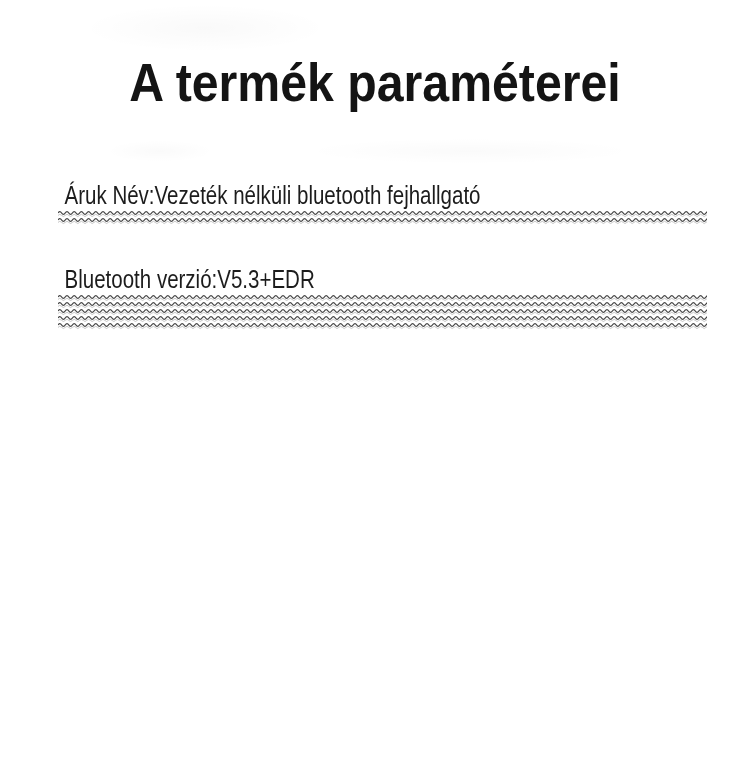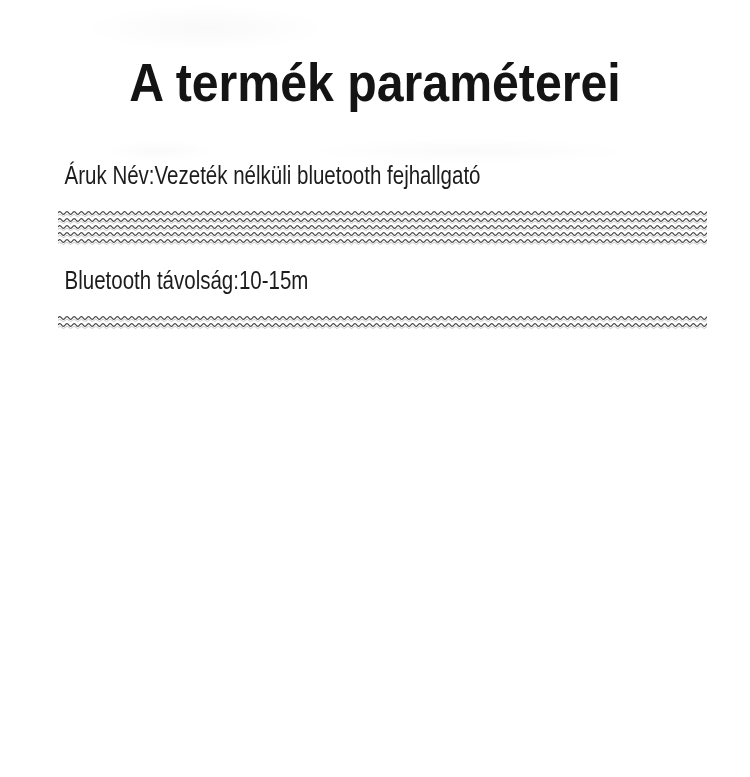--- a/index.html
+++ b/index.html
@@ -40,21 +40,21 @@
     transform-origin:50% 50%;
     white-space:pre;
   }
   .specs{
     position:absolute;
     top:140px;left:58px;width:649px;
   }
   .row{
     height:70px;
     display:flex;
-    align-items:center;
+    align-items:flex-end;
   }
   .row-text{
     display:inline-block;
     padding-left:8px;
     font-size:25px;
     color:var(--row-color);
     white-space:pre;           
     transform:scaleX(0.82);    
     transform-origin:0 50%;
   }
@@ -86,20 +86,23 @@
         </svg>
     </div>
 
     <div class="sep">
       <svg width="649" height="8" viewBox="0 0 649 8">
           <path class="wave-main" d="M0 3 q1.8 -2.8 3.6 0 q1.8 2.8 3.6 0 q1.8 -2.8 3.6 0 q1.8 2.8 3.6 0 q1.8 -2.8 3.6 0 q1.8 2.8 3.6 0 q1.8 -2.8 3.6 0 q1.8 2.8 3.6 0 q1.8 -2.8 3.6 0 q1.8 2.8 3.6 0 q1.8 -2.8 3.6 0 q1.8 2.8 3.6 0 q1.8 -2.8 3.6 0 q1.8 2.8 3.6 0 q1.8 -2.8 3.6 0 q1.8 2.8 3.6 0 q1.8 -2.8 3.6 0 q1.8 2.8 3.6 0 q1.8 -2.8 3.6 0 q1.8 2.8 3.6 0 q1.8 -2.8 3.6 0 q1.8 2.8 3.6 0 q1.8 -2.8 3.6 0 q1.8 2.8 3.6 0 q1.8 -2.8 3.6 0 q1.8 2.8 3.6 0 q1.8 -2.8 3.6 0 q1.8 2.8 3.6 0 q1.8 -2.8 3.6 0 q1.8 2.8 3.6 0 q1.8 -2.8 3.6 0 q1.8 2.8 3.6 0 q1.8 -2.8 3.6 0 q1.8 2.8 3.6 0 q1.8 -2.8 3.6 0 q1.8 2.8 3.6 0 q1.8 -2.8 3.6 0 q1.8 2.8 3.6 0 q1.8 -2.8 3.6 0 q1.8 2.8 3.6 0 q1.8 -2.8 3.6 0 q1.8 2.8 3.6 0 q1.8 -2.8 3.6 0 q1.8 2.8 3.6 0 q1.8 -2.8 3.6 0 q1.8 2.8 3.6 0 q1.8 -2.8 3.6 0 q1.8 2.8 3.6 0 q1.8 -2.8 3.6 0 q1.8 2.8 3.6 0 q1.8 -2.8 3.6 0 q1.8 2.8 3.6 0 q1.8 -2.8 3.6 0 q1.8 2.8 3.6 0 q1.8 -2.8 3.6 0 q1.8 2.8 3.6 0 q1.8 -2.8 3.6 0 q1.8 2.8 3.6 0 q1.8 -2.8 3.6 0 q1.8 2.8 3.6 0 q1.8 -2.8 3.6 0 q1.8 2.8 3.6 0 q1.8 -2.8 3.6 0 q1.8 2.8 3.6 0 q1.8 -2.8 3.6 0 q1.8 2.8 3.6 0 q1.8 -2.8 3.6 0 q1.8 2.8 3.6 0 q1.8 -2.8 3.6 0 q1.8 2.8 3.6 0 q1.8 -2.8 3.6 0 q1.8 2.8 3.6 0 q1.8 -2.8 3.6 0 q1.8 2.8 3.6 0 q1.8 -2.8 3.6 0 q1.8 2.8 3.6 0 q1.8 -2.8 3.6 0 q1.8 2.8 3.6 0 q1.8 -2.8 3.6 0 q1.8 2.8 3.6 0 q1.8 -2.8 3.6 0 q1.8 2.8 3.6 0 q1.8 -2.8 3.6 0 q1.8 2.8 3.6 0 q1.8 -2.8 3.6 0 q1.8 2.8 3.6 0 q1.8 -2.8 3.6 0 q1.8 2.8 3.6 0 q1.8 -2.8 3.6 0 q1.8 2.8 3.6 0 q1.8 -2.8 3.6 0 q1.8 2.8 3.6 0 q1.8 -2.8 3.6 0 q1.8 2.8 3.6 0 q1.8 -2.8 3.6 0 q1.8 2.8 3.6 0 q1.8 -2.8 3.6 0 q1.8 2.8 3.6 0 q1.8 -2.8 3.6 0 q1.8 2.8 3.6 0 q1.8 -2.8 3.6 0 q1.8 2.8 3.6 0 q1.8 -2.8 3.6 0 q1.8 2.8 3.6 0 q1.8 -2.8 3.6 0 q1.8 2.8 3.6 0 q1.8 -2.8 3.6 0 q1.8 2.8 3.6 0 q1.8 -2.8 3.6 0 q1.8 2.8 3.6 0 q1.8 -2.8 3.6 0 q1.8 2.8 3.6 0 q1.8 -2.8 3.6 0 q1.8 2.8 3.6 0 q1.8 -2.8 3.6 0 q1.8 2.8 3.6 0 q1.8 -2.8 3.6 0 q1.8 2.8 3.6 0 q1.8 -2.8 3.6 0 q1.8 2.8 3.6 0 q1.8 -2.8 3.6 0 q1.8 2.8 3.6 0 q1.8 -2.8 3.6 0 q1.8 2.8 3.6 0 q1.8 -2.8 3.6 0 q1.8 2.8 3.6 0 q1.8 -2.8 3.6 0 q1.8 2.8 3.6 0 q1.8 -2.8 3.6 0 q1.8 2.8 3.6 0 q1.8 -2.8 3.6 0 q1.8 2.8 3.6 0 q1.8 -2.8 3.6 0 q1.8 2.8 3.6 0 q1.8 -2.8 3.6 0 q1.8 2.8 3.6 0 q1.8 -2.8 3.6 0 q1.8 2.8 3.6 0 q1.8 -2.8 3.6 0 q1.8 2.8 3.6 0 q1.8 -2.8 3.6 0 q1.8 2.8 3.6 0 q1.8 -2.8 3.6 0 q1.8 2.8 3.6 0 q1.8 -2.8 3.6 0 q1.8 2.8 3.6 0 q1.8 -2.8 3.6 0 q1.8 2.8 3.6 0 q1.8 -2.8 3.6 0 q1.8 2.8 3.6 0 q1.8 -2.8 3.6 0 q1.8 2.8 3.6 0 q1.8 -2.8 3.6 0 q1.8 2.8 3.6 0 q1.8 -2.8 3.6 0 q1.8 2.8 3.6 0 q1.8 -2.8 3.6 0 q1.8 2.8 3.6 0 q1.8 -2.8 3.6 0 q1.8 2.8 3.6 0 q1.8 -2.8 3.6 0 q1.8 2.8 3.6 0 q1.8 -2.8 3.6 0 q1.8 2.8 3.6 0 q1.8 -2.8 3.6 0 q1.8 2.8 3.6 0 q1.8 -2.8 3.6 0 q1.8 2.8 3.6 0 q1.8 -2.8 3.6 0 q1.8 2.8 3.6 0 q1.8 -2.8 3.6 0 q1.8 2.8 3.6 0 q1.8 -2.8 3.6 0 q1.8 2.8 3.6 0 q1.8 -2.8 3.6 0 q1.8 2.8 3.6 0 q1.8 -2.8 3.6 0 q1.8 2.8 3.6 0 q1.8 -2.8 3.6 0 q1.8 2.8 3.6 0 q1.8 -2.8 3.6 0 q1.8 2.8 3.6 0"></path>
           <path class="wave-shadow" d="M0 5.4 q1.8 -2.2 3.6 0 q1.8 2.2 3.6 0 q1.8 -2.2 3.6 0 q1.8 2.2 3.6 0 q1.8 -2.2 3.6 0 q1.8 2.2 3.6 0 q1.8 -2.2 3.6 0 q1.8 2.2 3.6 0 q1.8 -2.2 3.6 0 q1.8 2.2 3.6 0 q1.8 -2.2 3.6 0 q1.8 2.2 3.6 0 q1.8 -2.2 3.6 0 q1.8 2.2 3.6 0 q1.8 -2.2 3.6 0 q1.8 2.2 3.6 0 q1.8 -2.2 3.6 0 q1.8 2.2 3.6 0 q1.8 -2.2 3.6 0 q1.8 2.2 3.6 0 q1.8 -2.2 3.6 0 q1.8 2.2 3.6 0 q1.8 -2.2 3.6 0 q1.8 2.2 3.6 0 q1.8 -2.2 3.6 0 q1.8 2.2 3.6 0 q1.8 -2.2 3.6 0 q1.8 2.2 3.6 0 q1.8 -2.2 3.6 0 q1.8 2.2 3.6 0 q1.8 -2.2 3.6 0 q1.8 2.2 3.6 0 q1.8 -2.2 3.6 0 q1.8 2.2 3.6 0 q1.8 -2.2 3.6 0 q1.8 2.2 3.6 0 q1.8 -2.2 3.6 0 q1.8 2.2 3.6 0 q1.8 -2.2 3.6 0 q1.8 2.2 3.6 0 q1.8 -2.2 3.6 0 q1.8 2.2 3.6 0 q1.8 -2.2 3.6 0 q1.8 2.2 3.6 0 q1.8 -2.2 3.6 0 q1.8 2.2 3.6 0 q1.8 -2.2 3.6 0 q1.8 2.2 3.6 0 q1.8 -2.2 3.6 0 q1.8 2.2 3.6 0 q1.8 -2.2 3.6 0 q1.8 2.2 3.6 0 q1.8 -2.2 3.6 0 q1.8 2.2 3.6 0 q1.8 -2.2 3.6 0 q1.8 2.2 3.6 0 q1.8 -2.2 3.6 0 q1.8 2.2 3.6 0 q1.8 -2.2 3.6 0 q1.8 2.2 3.6 0 q1.8 -2.2 3.6 0 q1.8 2.2 3.6 0 q1.8 -2.2 3.6 0 q1.8 2.2 3.6 0 q1.8 -2.2 3.6 0 q1.8 2.2 3.6 0 q1.8 -2.2 3.6 0 q1.8 2.2 3.6 0 q1.8 -2.2 3.6 0 q1.8 2.2 3.6 0 q1.8 -2.2 3.6 0 q1.8 2.2 3.6 0 q1.8 -2.2 3.6 0 q1.8 2.2 3.6 0 q1.8 -2.2 3.6 0 q1.8 2.2 3.6 0 q1.8 -2.2 3.6 0 q1.8 2.2 3.6 0 q1.8 -2.2 3.6 0 q1.8 2.2 3.6 0 q1.8 -2.2 3.6 0 q1.8 2.2 3.6 0 q1.8 -2.2 3.6 0 q1.8 2.2 3.6 0 q1.8 -2.2 3.6 0 q1.8 2.2 3.6 0 q1.8 -2.2 3.6 0 q1.8 2.2 3.6 0 q1.8 -2.2 3.6 0 q1.8 2.2 3.6 0 q1.8 -2.2 3.6 0 q1.8 2.2 3.6 0 q1.8 -2.2 3.6 0 q1.8 2.2 3.6 0 q1.8 -2.2 3.6 0 q1.8 2.2 3.6 0 q1.8 -2.2 3.6 0 q1.8 2.2 3.6 0 q1.8 -2.2 3.6 0 q1.8 2.2 3.6 0 q1.8 -2.2 3.6 0 q1.8 2.2 3.6 0 q1.8 -2.2 3.6 0 q1.8 2.2 3.6 0 q1.8 -2.2 3.6 0 q1.8 2.2 3.6 0 q1.8 -2.2 3.6 0 q1.8 2.2 3.6 0 q1.8 -2.2 3.6 0 q1.8 2.2 3.6 0 q1.8 -2.2 3.6 0 q1.8 2.2 3.6 0 q1.8 -2.2 3.6 0 q1.8 2.2 3.6 0 q1.8 -2.2 3.6 0 q1.8 2.2 3.6 0 q1.8 -2.2 3.6 0 q1.8 2.2 3.6 0 q1.8 -2.2 3.6 0 q1.8 2.2 3.6 0 q1.8 -2.2 3.6 0 q1.8 2.2 3.6 0 q1.8 -2.2 3.6 0 q1.8 2.2 3.6 0 q1.8 -2.2 3.6 0 q1.8 2.2 3.6 0 q1.8 -2.2 3.6 0 q1.8 2.2 3.6 0 q1.8 -2.2 3.6 0 q1.8 2.2 3.6 0 q1.8 -2.2 3.6 0 q1.8 2.2 3.6 0 q1.8 -2.2 3.6 0 q1.8 2.2 3.6 0 q1.8 -2.2 3.6 0 q1.8 2.2 3.6 0 q1.8 -2.2 3.6 0 q1.8 2.2 3.6 0 q1.8 -2.2 3.6 0 q1.8 2.2 3.6 0 q1.8 -2.2 3.6 0 q1.8 2.2 3.6 0 q1.8 -2.2 3.6 0 q1.8 2.2 3.6 0 q1.8 -2.2 3.6 0 q1.8 2.2 3.6 0 q1.8 -2.2 3.6 0 q1.8 2.2 3.6 0 q1.8 -2.2 3.6 0 q1.8 2.2 3.6 0 q1.8 -2.2 3.6 0 q1.8 2.2 3.6 0 q1.8 -2.2 3.6 0 q1.8 2.2 3.6 0 q1.8 -2.2 3.6 0 q1.8 2.2 3.6 0 q1.8 -2.2 3.6 0 q1.8 2.2 3.6 0 q1.8 -2.2 3.6 0 q1.8 2.2 3.6 0 q1.8 -2.2 3.6 0 q1.8 2.2 3.6 0 q1.8 -2.2 3.6 0 q1.8 2.2 3.6 0 q1.8 -2.2 3.6 0 q1.8 2.2 3.6 0 q1.8 -2.2 3.6 0 q1.8 2.2 3.6 0 q1.8 -2.2 3.6 0 q1.8 2.2 3.6 0 q1.8 -2.2 3.6 0 q1.8 2.2 3.6 0 q1.8 -2.2 3.6 0 q1.8 2.2 3.6 0 q1.8 -2.2 3.6 0 q1.8 2.2 3.6 0 q1.8 -2.2 3.6 0 q1.8 2.2 3.6 0 q1.8 -2.2 3.6 0 q1.8 2.2 3.6 0 q1.8 -2.2 3.6 0 q1.8 2.2 3.6 0"></path>
         </svg>
     </div>
 
+    <div class="row">
+      <span class="row-text">Bluetooth verzió:V5.3+EDR</span>
+    </div>
     <div class="sep">
       <svg width="649" height="8" viewBox="0 0 649 8">
           <path class="wave-main" d="M0 3 q1.8 -2.8 3.6 0 q1.8 2.8 3.6 0 q1.8 -2.8 3.6 0 q1.8 2.8 3.6 0 q1.8 -2.8 3.6 0 q1.8 2.8 3.6 0 q1.8 -2.8 3.6 0 q1.8 2.8 3.6 0 q1.8 -2.8 3.6 0 q1.8 2.8 3.6 0 q1.8 -2.8 3.6 0 q1.8 2.8 3.6 0 q1.8 -2.8 3.6 0 q1.8 2.8 3.6 0 q1.8 -2.8 3.6 0 q1.8 2.8 3.6 0 q1.8 -2.8 3.6 0 q1.8 2.8 3.6 0 q1.8 -2.8 3.6 0 q1.8 2.8 3.6 0 q1.8 -2.8 3.6 0 q1.8 2.8 3.6 0 q1.8 -2.8 3.6 0 q1.8 2.8 3.6 0 q1.8 -2.8 3.6 0 q1.8 2.8 3.6 0 q1.8 -2.8 3.6 0 q1.8 2.8 3.6 0 q1.8 -2.8 3.6 0 q1.8 2.8 3.6 0 q1.8 -2.8 3.6 0 q1.8 2.8 3.6 0 q1.8 -2.8 3.6 0 q1.8 2.8 3.6 0 q1.8 -2.8 3.6 0 q1.8 2.8 3.6 0 q1.8 -2.8 3.6 0 q1.8 2.8 3.6 0 q1.8 -2.8 3.6 0 q1.8 2.8 3.6 0 q1.8 -2.8 3.6 0 q1.8 2.8 3.6 0 q1.8 -2.8 3.6 0 q1.8 2.8 3.6 0 q1.8 -2.8 3.6 0 q1.8 2.8 3.6 0 q1.8 -2.8 3.6 0 q1.8 2.8 3.6 0 q1.8 -2.8 3.6 0 q1.8 2.8 3.6 0 q1.8 -2.8 3.6 0 q1.8 2.8 3.6 0 q1.8 -2.8 3.6 0 q1.8 2.8 3.6 0 q1.8 -2.8 3.6 0 q1.8 2.8 3.6 0 q1.8 -2.8 3.6 0 q1.8 2.8 3.6 0 q1.8 -2.8 3.6 0 q1.8 2.8 3.6 0 q1.8 -2.8 3.6 0 q1.8 2.8 3.6 0 q1.8 -2.8 3.6 0 q1.8 2.8 3.6 0 q1.8 -2.8 3.6 0 q1.8 2.8 3.6 0 q1.8 -2.8 3.6 0 q1.8 2.8 3.6 0 q1.8 -2.8 3.6 0 q1.8 2.8 3.6 0 q1.8 -2.8 3.6 0 q1.8 2.8 3.6 0 q1.8 -2.8 3.6 0 q1.8 2.8 3.6 0 q1.8 -2.8 3.6 0 q1.8 2.8 3.6 0 q1.8 -2.8 3.6 0 q1.8 2.8 3.6 0 q1.8 -2.8 3.6 0 q1.8 2.8 3.6 0 q1.8 -2.8 3.6 0 q1.8 2.8 3.6 0 q1.8 -2.8 3.6 0 q1.8 2.8 3.6 0 q1.8 -2.8 3.6 0 q1.8 2.8 3.6 0 q1.8 -2.8 3.6 0 q1.8 2.8 3.6 0 q1.8 -2.8 3.6 0 q1.8 2.8 3.6 0 q1.8 -2.8 3.6 0 q1.8 2.8 3.6 0 q1.8 -2.8 3.6 0 q1.8 2.8 3.6 0 q1.8 -2.8 3.6 0 q1.8 2.8 3.6 0 q1.8 -2.8 3.6 0 q1.8 2.8 3.6 0 q1.8 -2.8 3.6 0 q1.8 2.8 3.6 0 q1.8 -2.8 3.6 0 q1.8 2.8 3.6 0 q1.8 -2.8 3.6 0 q1.8 2.8 3.6 0 q1.8 -2.8 3.6 0 q1.8 2.8 3.6 0 q1.8 -2.8 3.6 0 q1.8 2.8 3.6 0 q1.8 -2.8 3.6 0 q1.8 2.8 3.6 0 q1.8 -2.8 3.6 0 q1.8 2.8 3.6 0 q1.8 -2.8 3.6 0 q1.8 2.8 3.6 0 q1.8 -2.8 3.6 0 q1.8 2.8 3.6 0 q1.8 -2.8 3.6 0 q1.8 2.8 3.6 0 q1.8 -2.8 3.6 0 q1.8 2.8 3.6 0 q1.8 -2.8 3.6 0 q1.8 2.8 3.6 0 q1.8 -2.8 3.6 0 q1.8 2.8 3.6 0 q1.8 -2.8 3.6 0 q1.8 2.8 3.6 0 q1.8 -2.8 3.6 0 q1.8 2.8 3.6 0 q1.8 -2.8 3.6 0 q1.8 2.8 3.6 0 q1.8 -2.8 3.6 0 q1.8 2.8 3.6 0 q1.8 -2.8 3.6 0 q1.8 2.8 3.6 0 q1.8 -2.8 3.6 0 q1.8 2.8 3.6 0 q1.8 -2.8 3.6 0 q1.8 2.8 3.6 0 q1.8 -2.8 3.6 0 q1.8 2.8 3.6 0 q1.8 -2.8 3.6 0 q1.8 2.8 3.6 0 q1.8 -2.8 3.6 0 q1.8 2.8 3.6 0 q1.8 -2.8 3.6 0 q1.8 2.8 3.6 0 q1.8 -2.8 3.6 0 q1.8 2.8 3.6 0 q1.8 -2.8 3.6 0 q1.8 2.8 3.6 0 q1.8 -2.8 3.6 0 q1.8 2.8 3.6 0 q1.8 -2.8 3.6 0 q1.8 2.8 3.6 0 q1.8 -2.8 3.6 0 q1.8 2.8 3.6 0 q1.8 -2.8 3.6 0 q1.8 2.8 3.6 0 q1.8 -2.8 3.6 0 q1.8 2.8 3.6 0 q1.8 -2.8 3.6 0 q1.8 2.8 3.6 0 q1.8 -2.8 3.6 0 q1.8 2.8 3.6 0 q1.8 -2.8 3.6 0 q1.8 2.8 3.6 0 q1.8 -2.8 3.6 0 q1.8 2.8 3.6 0 q1.8 -2.8 3.6 0 q1.8 2.8 3.6 0 q1.8 -2.8 3.6 0 q1.8 2.8 3.6 0 q1.8 -2.8 3.6 0 q1.8 2.8 3.6 0 q1.8 -2.8 3.6 0 q1.8 2.8 3.6 0 q1.8 -2.8 3.6 0 q1.8 2.8 3.6 0 q1.8 -2.8 3.6 0 q1.8 2.8 3.6 0 q1.8 -2.8 3.6 0 q1.8 2.8 3.6 0"></path>
           <path class="wave-shadow" d="M0 5.4 q1.8 -2.2 3.6 0 q1.8 2.2 3.6 0 q1.8 -2.2 3.6 0 q1.8 2.2 3.6 0 q1.8 -2.2 3.6 0 q1.8 2.2 3.6 0 q1.8 -2.2 3.6 0 q1.8 2.2 3.6 0 q1.8 -2.2 3.6 0 q1.8 2.2 3.6 0 q1.8 -2.2 3.6 0 q1.8 2.2 3.6 0 q1.8 -2.2 3.6 0 q1.8 2.2 3.6 0 q1.8 -2.2 3.6 0 q1.8 2.2 3.6 0 q1.8 -2.2 3.6 0 q1.8 2.2 3.6 0 q1.8 -2.2 3.6 0 q1.8 2.2 3.6 0 q1.8 -2.2 3.6 0 q1.8 2.2 3.6 0 q1.8 -2.2 3.6 0 q1.8 2.2 3.6 0 q1.8 -2.2 3.6 0 q1.8 2.2 3.6 0 q1.8 -2.2 3.6 0 q1.8 2.2 3.6 0 q1.8 -2.2 3.6 0 q1.8 2.2 3.6 0 q1.8 -2.2 3.6 0 q1.8 2.2 3.6 0 q1.8 -2.2 3.6 0 q1.8 2.2 3.6 0 q1.8 -2.2 3.6 0 q1.8 2.2 3.6 0 q1.8 -2.2 3.6 0 q1.8 2.2 3.6 0 q1.8 -2.2 3.6 0 q1.8 2.2 3.6 0 q1.8 -2.2 3.6 0 q1.8 2.2 3.6 0 q1.8 -2.2 3.6 0 q1.8 2.2 3.6 0 q1.8 -2.2 3.6 0 q1.8 2.2 3.6 0 q1.8 -2.2 3.6 0 q1.8 2.2 3.6 0 q1.8 -2.2 3.6 0 q1.8 2.2 3.6 0 q1.8 -2.2 3.6 0 q1.8 2.2 3.6 0 q1.8 -2.2 3.6 0 q1.8 2.2 3.6 0 q1.8 -2.2 3.6 0 q1.8 2.2 3.6 0 q1.8 -2.2 3.6 0 q1.8 2.2 3.6 0 q1.8 -2.2 3.6 0 q1.8 2.2 3.6 0 q1.8 -2.2 3.6 0 q1.8 2.2 3.6 0 q1.8 -2.2 3.6 0 q1.8 2.2 3.6 0 q1.8 -2.2 3.6 0 q1.8 2.2 3.6 0 q1.8 -2.2 3.6 0 q1.8 2.2 3.6 0 q1.8 -2.2 3.6 0 q1.8 2.2 3.6 0 q1.8 -2.2 3.6 0 q1.8 2.2 3.6 0 q1.8 -2.2 3.6 0 q1.8 2.2 3.6 0 q1.8 -2.2 3.6 0 q1.8 2.2 3.6 0 q1.8 -2.2 3.6 0 q1.8 2.2 3.6 0 q1.8 -2.2 3.6 0 q1.8 2.2 3.6 0 q1.8 -2.2 3.6 0 q1.8 2.2 3.6 0 q1.8 -2.2 3.6 0 q1.8 2.2 3.6 0 q1.8 -2.2 3.6 0 q1.8 2.2 3.6 0 q1.8 -2.2 3.6 0 q1.8 2.2 3.6 0 q1.8 -2.2 3.6 0 q1.8 2.2 3.6 0 q1.8 -2.2 3.6 0 q1.8 2.2 3.6 0 q1.8 -2.2 3.6 0 q1.8 2.2 3.6 0 q1.8 -2.2 3.6 0 q1.8 2.2 3.6 0 q1.8 -2.2 3.6 0 q1.8 2.2 3.6 0 q1.8 -2.2 3.6 0 q1.8 2.2 3.6 0 q1.8 -2.2 3.6 0 q1.8 2.2 3.6 0 q1.8 -2.2 3.6 0 q1.8 2.2 3.6 0 q1.8 -2.2 3.6 0 q1.8 2.2 3.6 0 q1.8 -2.2 3.6 0 q1.8 2.2 3.6 0 q1.8 -2.2 3.6 0 q1.8 2.2 3.6 0 q1.8 -2.2 3.6 0 q1.8 2.2 3.6 0 q1.8 -2.2 3.6 0 q1.8 2.2 3.6 0 q1.8 -2.2 3.6 0 q1.8 2.2 3.6 0 q1.8 -2.2 3.6 0 q1.8 2.2 3.6 0 q1.8 -2.2 3.6 0 q1.8 2.2 3.6 0 q1.8 -2.2 3.6 0 q1.8 2.2 3.6 0 q1.8 -2.2 3.6 0 q1.8 2.2 3.6 0 q1.8 -2.2 3.6 0 q1.8 2.2 3.6 0 q1.8 -2.2 3.6 0 q1.8 2.2 3.6 0 q1.8 -2.2 3.6 0 q1.8 2.2 3.6 0 q1.8 -2.2 3.6 0 q1.8 2.2 3.6 0 q1.8 -2.2 3.6 0 q1.8 2.2 3.6 0 q1.8 -2.2 3.6 0 q1.8 2.2 3.6 0 q1.8 -2.2 3.6 0 q1.8 2.2 3.6 0 q1.8 -2.2 3.6 0 q1.8 2.2 3.6 0 q1.8 -2.2 3.6 0 q1.8 2.2 3.6 0 q1.8 -2.2 3.6 0 q1.8 2.2 3.6 0 q1.8 -2.2 3.6 0 q1.8 2.2 3.6 0 q1.8 -2.2 3.6 0 q1.8 2.2 3.6 0 q1.8 -2.2 3.6 0 q1.8 2.2 3.6 0 q1.8 -2.2 3.6 0 q1.8 2.2 3.6 0 q1.8 -2.2 3.6 0 q1.8 2.2 3.6 0 q1.8 -2.2 3.6 0 q1.8 2.2 3.6 0 q1.8 -2.2 3.6 0 q1.8 2.2 3.6 0 q1.8 -2.2 3.6 0 q1.8 2.2 3.6 0 q1.8 -2.2 3.6 0 q1.8 2.2 3.6 0 q1.8 -2.2 3.6 0 q1.8 2.2 3.6 0 q1.8 -2.2 3.6 0 q1.8 2.2 3.6 0 q1.8 -2.2 3.6 0 q1.8 2.2 3.6 0 q1.8 -2.2 3.6 0 q1.8 2.2 3.6 0 q1.8 -2.2 3.6 0 q1.8 2.2 3.6 0 q1.8 -2.2 3.6 0 q1.8 2.2 3.6 0 q1.8 -2.2 3.6 0 q1.8 2.2 3.6 0 q1.8 -2.2 3.6 0 q1.8 2.2 3.6 0 q1.8 -2.2 3.6 0 q1.8 2.2 3.6 0 q1.8 -2.2 3.6 0 q1.8 2.2 3.6 0"></path>
         </svg>
     </div>
 
     <div class="sep">
       <svg width="649" height="8" viewBox="0 0 649 8">
           <path class="wave-main" d="M0 3 q1.8 -2.8 3.6 0 q1.8 2.8 3.6 0 q1.8 -2.8 3.6 0 q1.8 2.8 3.6 0 q1.8 -2.8 3.6 0 q1.8 2.8 3.6 0 q1.8 -2.8 3.6 0 q1.8 2.8 3.6 0 q1.8 -2.8 3.6 0 q1.8 2.8 3.6 0 q1.8 -2.8 3.6 0 q1.8 2.8 3.6 0 q1.8 -2.8 3.6 0 q1.8 2.8 3.6 0 q1.8 -2.8 3.6 0 q1.8 2.8 3.6 0 q1.8 -2.8 3.6 0 q1.8 2.8 3.6 0 q1.8 -2.8 3.6 0 q1.8 2.8 3.6 0 q1.8 -2.8 3.6 0 q1.8 2.8 3.6 0 q1.8 -2.8 3.6 0 q1.8 2.8 3.6 0 q1.8 -2.8 3.6 0 q1.8 2.8 3.6 0 q1.8 -2.8 3.6 0 q1.8 2.8 3.6 0 q1.8 -2.8 3.6 0 q1.8 2.8 3.6 0 q1.8 -2.8 3.6 0 q1.8 2.8 3.6 0 q1.8 -2.8 3.6 0 q1.8 2.8 3.6 0 q1.8 -2.8 3.6 0 q1.8 2.8 3.6 0 q1.8 -2.8 3.6 0 q1.8 2.8 3.6 0 q1.8 -2.8 3.6 0 q1.8 2.8 3.6 0 q1.8 -2.8 3.6 0 q1.8 2.8 3.6 0 q1.8 -2.8 3.6 0 q1.8 2.8 3.6 0 q1.8 -2.8 3.6 0 q1.8 2.8 3.6 0 q1.8 -2.8 3.6 0 q1.8 2.8 3.6 0 q1.8 -2.8 3.6 0 q1.8 2.8 3.6 0 q1.8 -2.8 3.6 0 q1.8 2.8 3.6 0 q1.8 -2.8 3.6 0 q1.8 2.8 3.6 0 q1.8 -2.8 3.6 0 q1.8 2.8 3.6 0 q1.8 -2.8 3.6 0 q1.8 2.8 3.6 0 q1.8 -2.8 3.6 0 q1.8 2.8 3.6 0 q1.8 -2.8 3.6 0 q1.8 2.8 3.6 0 q1.8 -2.8 3.6 0 q1.8 2.8 3.6 0 q1.8 -2.8 3.6 0 q1.8 2.8 3.6 0 q1.8 -2.8 3.6 0 q1.8 2.8 3.6 0 q1.8 -2.8 3.6 0 q1.8 2.8 3.6 0 q1.8 -2.8 3.6 0 q1.8 2.8 3.6 0 q1.8 -2.8 3.6 0 q1.8 2.8 3.6 0 q1.8 -2.8 3.6 0 q1.8 2.8 3.6 0 q1.8 -2.8 3.6 0 q1.8 2.8 3.6 0 q1.8 -2.8 3.6 0 q1.8 2.8 3.6 0 q1.8 -2.8 3.6 0 q1.8 2.8 3.6 0 q1.8 -2.8 3.6 0 q1.8 2.8 3.6 0 q1.8 -2.8 3.6 0 q1.8 2.8 3.6 0 q1.8 -2.8 3.6 0 q1.8 2.8 3.6 0 q1.8 -2.8 3.6 0 q1.8 2.8 3.6 0 q1.8 -2.8 3.6 0 q1.8 2.8 3.6 0 q1.8 -2.8 3.6 0 q1.8 2.8 3.6 0 q1.8 -2.8 3.6 0 q1.8 2.8 3.6 0 q1.8 -2.8 3.6 0 q1.8 2.8 3.6 0 q1.8 -2.8 3.6 0 q1.8 2.8 3.6 0 q1.8 -2.8 3.6 0 q1.8 2.8 3.6 0 q1.8 -2.8 3.6 0 q1.8 2.8 3.6 0 q1.8 -2.8 3.6 0 q1.8 2.8 3.6 0 q1.8 -2.8 3.6 0 q1.8 2.8 3.6 0 q1.8 -2.8 3.6 0 q1.8 2.8 3.6 0 q1.8 -2.8 3.6 0 q1.8 2.8 3.6 0 q1.8 -2.8 3.6 0 q1.8 2.8 3.6 0 q1.8 -2.8 3.6 0 q1.8 2.8 3.6 0 q1.8 -2.8 3.6 0 q1.8 2.8 3.6 0 q1.8 -2.8 3.6 0 q1.8 2.8 3.6 0 q1.8 -2.8 3.6 0 q1.8 2.8 3.6 0 q1.8 -2.8 3.6 0 q1.8 2.8 3.6 0 q1.8 -2.8 3.6 0 q1.8 2.8 3.6 0 q1.8 -2.8 3.6 0 q1.8 2.8 3.6 0 q1.8 -2.8 3.6 0 q1.8 2.8 3.6 0 q1.8 -2.8 3.6 0 q1.8 2.8 3.6 0 q1.8 -2.8 3.6 0 q1.8 2.8 3.6 0 q1.8 -2.8 3.6 0 q1.8 2.8 3.6 0 q1.8 -2.8 3.6 0 q1.8 2.8 3.6 0 q1.8 -2.8 3.6 0 q1.8 2.8 3.6 0 q1.8 -2.8 3.6 0 q1.8 2.8 3.6 0 q1.8 -2.8 3.6 0 q1.8 2.8 3.6 0 q1.8 -2.8 3.6 0 q1.8 2.8 3.6 0 q1.8 -2.8 3.6 0 q1.8 2.8 3.6 0 q1.8 -2.8 3.6 0 q1.8 2.8 3.6 0 q1.8 -2.8 3.6 0 q1.8 2.8 3.6 0 q1.8 -2.8 3.6 0 q1.8 2.8 3.6 0 q1.8 -2.8 3.6 0 q1.8 2.8 3.6 0 q1.8 -2.8 3.6 0 q1.8 2.8 3.6 0 q1.8 -2.8 3.6 0 q1.8 2.8 3.6 0 q1.8 -2.8 3.6 0 q1.8 2.8 3.6 0 q1.8 -2.8 3.6 0 q1.8 2.8 3.6 0 q1.8 -2.8 3.6 0 q1.8 2.8 3.6 0 q1.8 -2.8 3.6 0 q1.8 2.8 3.6 0 q1.8 -2.8 3.6 0 q1.8 2.8 3.6 0 q1.8 -2.8 3.6 0 q1.8 2.8 3.6 0 q1.8 -2.8 3.6 0 q1.8 2.8 3.6 0 q1.8 -2.8 3.6 0 q1.8 2.8 3.6 0 q1.8 -2.8 3.6 0 q1.8 2.8 3.6 0 q1.8 -2.8 3.6 0 q1.8 2.8 3.6 0 q1.8 -2.8 3.6 0 q1.8 2.8 3.6 0"></path>
@@ -107,23 +110,20 @@
         </svg>
     </div>
 
     <div class="sep">
       <svg width="649" height="8" viewBox="0 0 649 8">
           <path class="wave-main" d="M0 3 q1.8 -2.8 3.6 0 q1.8 2.8 3.6 0 q1.8 -2.8 3.6 0 q1.8 2.8 3.6 0 q1.8 -2.8 3.6 0 q1.8 2.8 3.6 0 q1.8 -2.8 3.6 0 q1.8 2.8 3.6 0 q1.8 -2.8 3.6 0 q1.8 2.8 3.6 0 q1.8 -2.8 3.6 0 q1.8 2.8 3.6 0 q1.8 -2.8 3.6 0 q1.8 2.8 3.6 0 q1.8 -2.8 3.6 0 q1.8 2.8 3.6 0 q1.8 -2.8 3.6 0 q1.8 2.8 3.6 0 q1.8 -2.8 3.6 0 q1.8 2.8 3.6 0 q1.8 -2.8 3.6 0 q1.8 2.8 3.6 0 q1.8 -2.8 3.6 0 q1.8 2.8 3.6 0 q1.8 -2.8 3.6 0 q1.8 2.8 3.6 0 q1.8 -2.8 3.6 0 q1.8 2.8 3.6 0 q1.8 -2.8 3.6 0 q1.8 2.8 3.6 0 q1.8 -2.8 3.6 0 q1.8 2.8 3.6 0 q1.8 -2.8 3.6 0 q1.8 2.8 3.6 0 q1.8 -2.8 3.6 0 q1.8 2.8 3.6 0 q1.8 -2.8 3.6 0 q1.8 2.8 3.6 0 q1.8 -2.8 3.6 0 q1.8 2.8 3.6 0 q1.8 -2.8 3.6 0 q1.8 2.8 3.6 0 q1.8 -2.8 3.6 0 q1.8 2.8 3.6 0 q1.8 -2.8 3.6 0 q1.8 2.8 3.6 0 q1.8 -2.8 3.6 0 q1.8 2.8 3.6 0 q1.8 -2.8 3.6 0 q1.8 2.8 3.6 0 q1.8 -2.8 3.6 0 q1.8 2.8 3.6 0 q1.8 -2.8 3.6 0 q1.8 2.8 3.6 0 q1.8 -2.8 3.6 0 q1.8 2.8 3.6 0 q1.8 -2.8 3.6 0 q1.8 2.8 3.6 0 q1.8 -2.8 3.6 0 q1.8 2.8 3.6 0 q1.8 -2.8 3.6 0 q1.8 2.8 3.6 0 q1.8 -2.8 3.6 0 q1.8 2.8 3.6 0 q1.8 -2.8 3.6 0 q1.8 2.8 3.6 0 q1.8 -2.8 3.6 0 q1.8 2.8 3.6 0 q1.8 -2.8 3.6 0 q1.8 2.8 3.6 0 q1.8 -2.8 3.6 0 q1.8 2.8 3.6 0 q1.8 -2.8 3.6 0 q1.8 2.8 3.6 0 q1.8 -2.8 3.6 0 q1.8 2.8 3.6 0 q1.8 -2.8 3.6 0 q1.8 2.8 3.6 0 q1.8 -2.8 3.6 0 q1.8 2.8 3.6 0 q1.8 -2.8 3.6 0 q1.8 2.8 3.6 0 q1.8 -2.8 3.6 0 q1.8 2.8 3.6 0 q1.8 -2.8 3.6 0 q1.8 2.8 3.6 0 q1.8 -2.8 3.6 0 q1.8 2.8 3.6 0 q1.8 -2.8 3.6 0 q1.8 2.8 3.6 0 q1.8 -2.8 3.6 0 q1.8 2.8 3.6 0 q1.8 -2.8 3.6 0 q1.8 2.8 3.6 0 q1.8 -2.8 3.6 0 q1.8 2.8 3.6 0 q1.8 -2.8 3.6 0 q1.8 2.8 3.6 0 q1.8 -2.8 3.6 0 q1.8 2.8 3.6 0 q1.8 -2.8 3.6 0 q1.8 2.8 3.6 0 q1.8 -2.8 3.6 0 q1.8 2.8 3.6 0 q1.8 -2.8 3.6 0 q1.8 2.8 3.6 0 q1.8 -2.8 3.6 0 q1.8 2.8 3.6 0 q1.8 -2.8 3.6 0 q1.8 2.8 3.6 0 q1.8 -2.8 3.6 0 q1.8 2.8 3.6 0 q1.8 -2.8 3.6 0 q1.8 2.8 3.6 0 q1.8 -2.8 3.6 0 q1.8 2.8 3.6 0 q1.8 -2.8 3.6 0 q1.8 2.8 3.6 0 q1.8 -2.8 3.6 0 q1.8 2.8 3.6 0 q1.8 -2.8 3.6 0 q1.8 2.8 3.6 0 q1.8 -2.8 3.6 0 q1.8 2.8 3.6 0 q1.8 -2.8 3.6 0 q1.8 2.8 3.6 0 q1.8 -2.8 3.6 0 q1.8 2.8 3.6 0 q1.8 -2.8 3.6 0 q1.8 2.8 3.6 0 q1.8 -2.8 3.6 0 q1.8 2.8 3.6 0 q1.8 -2.8 3.6 0 q1.8 2.8 3.6 0 q1.8 -2.8 3.6 0 q1.8 2.8 3.6 0 q1.8 -2.8 3.6 0 q1.8 2.8 3.6 0 q1.8 -2.8 3.6 0 q1.8 2.8 3.6 0 q1.8 -2.8 3.6 0 q1.8 2.8 3.6 0 q1.8 -2.8 3.6 0 q1.8 2.8 3.6 0 q1.8 -2.8 3.6 0 q1.8 2.8 3.6 0 q1.8 -2.8 3.6 0 q1.8 2.8 3.6 0 q1.8 -2.8 3.6 0 q1.8 2.8 3.6 0 q1.8 -2.8 3.6 0 q1.8 2.8 3.6 0 q1.8 -2.8 3.6 0 q1.8 2.8 3.6 0 q1.8 -2.8 3.6 0 q1.8 2.8 3.6 0 q1.8 -2.8 3.6 0 q1.8 2.8 3.6 0 q1.8 -2.8 3.6 0 q1.8 2.8 3.6 0 q1.8 -2.8 3.6 0 q1.8 2.8 3.6 0 q1.8 -2.8 3.6 0 q1.8 2.8 3.6 0 q1.8 -2.8 3.6 0 q1.8 2.8 3.6 0 q1.8 -2.8 3.6 0 q1.8 2.8 3.6 0 q1.8 -2.8 3.6 0 q1.8 2.8 3.6 0 q1.8 -2.8 3.6 0 q1.8 2.8 3.6 0 q1.8 -2.8 3.6 0 q1.8 2.8 3.6 0 q1.8 -2.8 3.6 0 q1.8 2.8 3.6 0 q1.8 -2.8 3.6 0 q1.8 2.8 3.6 0 q1.8 -2.8 3.6 0 q1.8 2.8 3.6 0 q1.8 -2.8 3.6 0 q1.8 2.8 3.6 0"></path>
           <path class="wave-shadow" d="M0 5.4 q1.8 -2.2 3.6 0 q1.8 2.2 3.6 0 q1.8 -2.2 3.6 0 q1.8 2.2 3.6 0 q1.8 -2.2 3.6 0 q1.8 2.2 3.6 0 q1.8 -2.2 3.6 0 q1.8 2.2 3.6 0 q1.8 -2.2 3.6 0 q1.8 2.2 3.6 0 q1.8 -2.2 3.6 0 q1.8 2.2 3.6 0 q1.8 -2.2 3.6 0 q1.8 2.2 3.6 0 q1.8 -2.2 3.6 0 q1.8 2.2 3.6 0 q1.8 -2.2 3.6 0 q1.8 2.2 3.6 0 q1.8 -2.2 3.6 0 q1.8 2.2 3.6 0 q1.8 -2.2 3.6 0 q1.8 2.2 3.6 0 q1.8 -2.2 3.6 0 q1.8 2.2 3.6 0 q1.8 -2.2 3.6 0 q1.8 2.2 3.6 0 q1.8 -2.2 3.6 0 q1.8 2.2 3.6 0 q1.8 -2.2 3.6 0 q1.8 2.2 3.6 0 q1.8 -2.2 3.6 0 q1.8 2.2 3.6 0 q1.8 -2.2 3.6 0 q1.8 2.2 3.6 0 q1.8 -2.2 3.6 0 q1.8 2.2 3.6 0 q1.8 -2.2 3.6 0 q1.8 2.2 3.6 0 q1.8 -2.2 3.6 0 q1.8 2.2 3.6 0 q1.8 -2.2 3.6 0 q1.8 2.2 3.6 0 q1.8 -2.2 3.6 0 q1.8 2.2 3.6 0 q1.8 -2.2 3.6 0 q1.8 2.2 3.6 0 q1.8 -2.2 3.6 0 q1.8 2.2 3.6 0 q1.8 -2.2 3.6 0 q1.8 2.2 3.6 0 q1.8 -2.2 3.6 0 q1.8 2.2 3.6 0 q1.8 -2.2 3.6 0 q1.8 2.2 3.6 0 q1.8 -2.2 3.6 0 q1.8 2.2 3.6 0 q1.8 -2.2 3.6 0 q1.8 2.2 3.6 0 q1.8 -2.2 3.6 0 q1.8 2.2 3.6 0 q1.8 -2.2 3.6 0 q1.8 2.2 3.6 0 q1.8 -2.2 3.6 0 q1.8 2.2 3.6 0 q1.8 -2.2 3.6 0 q1.8 2.2 3.6 0 q1.8 -2.2 3.6 0 q1.8 2.2 3.6 0 q1.8 -2.2 3.6 0 q1.8 2.2 3.6 0 q1.8 -2.2 3.6 0 q1.8 2.2 3.6 0 q1.8 -2.2 3.6 0 q1.8 2.2 3.6 0 q1.8 -2.2 3.6 0 q1.8 2.2 3.6 0 q1.8 -2.2 3.6 0 q1.8 2.2 3.6 0 q1.8 -2.2 3.6 0 q1.8 2.2 3.6 0 q1.8 -2.2 3.6 0 q1.8 2.2 3.6 0 q1.8 -2.2 3.6 0 q1.8 2.2 3.6 0 q1.8 -2.2 3.6 0 q1.8 2.2 3.6 0 q1.8 -2.2 3.6 0 q1.8 2.2 3.6 0 q1.8 -2.2 3.6 0 q1.8 2.2 3.6 0 q1.8 -2.2 3.6 0 q1.8 2.2 3.6 0 q1.8 -2.2 3.6 0 q1.8 2.2 3.6 0 q1.8 -2.2 3.6 0 q1.8 2.2 3.6 0 q1.8 -2.2 3.6 0 q1.8 2.2 3.6 0 q1.8 -2.2 3.6 0 q1.8 2.2 3.6 0 q1.8 -2.2 3.6 0 q1.8 2.2 3.6 0 q1.8 -2.2 3.6 0 q1.8 2.2 3.6 0 q1.8 -2.2 3.6 0 q1.8 2.2 3.6 0 q1.8 -2.2 3.6 0 q1.8 2.2 3.6 0 q1.8 -2.2 3.6 0 q1.8 2.2 3.6 0 q1.8 -2.2 3.6 0 q1.8 2.2 3.6 0 q1.8 -2.2 3.6 0 q1.8 2.2 3.6 0 q1.8 -2.2 3.6 0 q1.8 2.2 3.6 0 q1.8 -2.2 3.6 0 q1.8 2.2 3.6 0 q1.8 -2.2 3.6 0 q1.8 2.2 3.6 0 q1.8 -2.2 3.6 0 q1.8 2.2 3.6 0 q1.8 -2.2 3.6 0 q1.8 2.2 3.6 0 q1.8 -2.2 3.6 0 q1.8 2.2 3.6 0 q1.8 -2.2 3.6 0 q1.8 2.2 3.6 0 q1.8 -2.2 3.6 0 q1.8 2.2 3.6 0 q1.8 -2.2 3.6 0 q1.8 2.2 3.6 0 q1.8 -2.2 3.6 0 q1.8 2.2 3.6 0 q1.8 -2.2 3.6 0 q1.8 2.2 3.6 0 q1.8 -2.2 3.6 0 q1.8 2.2 3.6 0 q1.8 -2.2 3.6 0 q1.8 2.2 3.6 0 q1.8 -2.2 3.6 0 q1.8 2.2 3.6 0 q1.8 -2.2 3.6 0 q1.8 2.2 3.6 0 q1.8 -2.2 3.6 0 q1.8 2.2 3.6 0 q1.8 -2.2 3.6 0 q1.8 2.2 3.6 0 q1.8 -2.2 3.6 0 q1.8 2.2 3.6 0 q1.8 -2.2 3.6 0 q1.8 2.2 3.6 0 q1.8 -2.2 3.6 0 q1.8 2.2 3.6 0 q1.8 -2.2 3.6 0 q1.8 2.2 3.6 0 q1.8 -2.2 3.6 0 q1.8 2.2 3.6 0 q1.8 -2.2 3.6 0 q1.8 2.2 3.6 0 q1.8 -2.2 3.6 0 q1.8 2.2 3.6 0 q1.8 -2.2 3.6 0 q1.8 2.2 3.6 0 q1.8 -2.2 3.6 0 q1.8 2.2 3.6 0 q1.8 -2.2 3.6 0 q1.8 2.2 3.6 0 q1.8 -2.2 3.6 0 q1.8 2.2 3.6 0 q1.8 -2.2 3.6 0 q1.8 2.2 3.6 0 q1.8 -2.2 3.6 0 q1.8 2.2 3.6 0 q1.8 -2.2 3.6 0 q1.8 2.2 3.6 0 q1.8 -2.2 3.6 0 q1.8 2.2 3.6 0 q1.8 -2.2 3.6 0 q1.8 2.2 3.6 0 q1.8 -2.2 3.6 0 q1.8 2.2 3.6 0"></path>
         </svg>
     </div>
 
-    <div class="row">
-      <span class="row-text">Bluetooth távolság:10-15m</span>
-    </div>
     <div class="sep">
       <svg width="649" height="8" viewBox="0 0 649 8">
           <path class="wave-main" d="M0 3 q1.8 -2.8 3.6 0 q1.8 2.8 3.6 0 q1.8 -2.8 3.6 0 q1.8 2.8 3.6 0 q1.8 -2.8 3.6 0 q1.8 2.8 3.6 0 q1.8 -2.8 3.6 0 q1.8 2.8 3.6 0 q1.8 -2.8 3.6 0 q1.8 2.8 3.6 0 q1.8 -2.8 3.6 0 q1.8 2.8 3.6 0 q1.8 -2.8 3.6 0 q1.8 2.8 3.6 0 q1.8 -2.8 3.6 0 q1.8 2.8 3.6 0 q1.8 -2.8 3.6 0 q1.8 2.8 3.6 0 q1.8 -2.8 3.6 0 q1.8 2.8 3.6 0 q1.8 -2.8 3.6 0 q1.8 2.8 3.6 0 q1.8 -2.8 3.6 0 q1.8 2.8 3.6 0 q1.8 -2.8 3.6 0 q1.8 2.8 3.6 0 q1.8 -2.8 3.6 0 q1.8 2.8 3.6 0 q1.8 -2.8 3.6 0 q1.8 2.8 3.6 0 q1.8 -2.8 3.6 0 q1.8 2.8 3.6 0 q1.8 -2.8 3.6 0 q1.8 2.8 3.6 0 q1.8 -2.8 3.6 0 q1.8 2.8 3.6 0 q1.8 -2.8 3.6 0 q1.8 2.8 3.6 0 q1.8 -2.8 3.6 0 q1.8 2.8 3.6 0 q1.8 -2.8 3.6 0 q1.8 2.8 3.6 0 q1.8 -2.8 3.6 0 q1.8 2.8 3.6 0 q1.8 -2.8 3.6 0 q1.8 2.8 3.6 0 q1.8 -2.8 3.6 0 q1.8 2.8 3.6 0 q1.8 -2.8 3.6 0 q1.8 2.8 3.6 0 q1.8 -2.8 3.6 0 q1.8 2.8 3.6 0 q1.8 -2.8 3.6 0 q1.8 2.8 3.6 0 q1.8 -2.8 3.6 0 q1.8 2.8 3.6 0 q1.8 -2.8 3.6 0 q1.8 2.8 3.6 0 q1.8 -2.8 3.6 0 q1.8 2.8 3.6 0 q1.8 -2.8 3.6 0 q1.8 2.8 3.6 0 q1.8 -2.8 3.6 0 q1.8 2.8 3.6 0 q1.8 -2.8 3.6 0 q1.8 2.8 3.6 0 q1.8 -2.8 3.6 0 q1.8 2.8 3.6 0 q1.8 -2.8 3.6 0 q1.8 2.8 3.6 0 q1.8 -2.8 3.6 0 q1.8 2.8 3.6 0 q1.8 -2.8 3.6 0 q1.8 2.8 3.6 0 q1.8 -2.8 3.6 0 q1.8 2.8 3.6 0 q1.8 -2.8 3.6 0 q1.8 2.8 3.6 0 q1.8 -2.8 3.6 0 q1.8 2.8 3.6 0 q1.8 -2.8 3.6 0 q1.8 2.8 3.6 0 q1.8 -2.8 3.6 0 q1.8 2.8 3.6 0 q1.8 -2.8 3.6 0 q1.8 2.8 3.6 0 q1.8 -2.8 3.6 0 q1.8 2.8 3.6 0 q1.8 -2.8 3.6 0 q1.8 2.8 3.6 0 q1.8 -2.8 3.6 0 q1.8 2.8 3.6 0 q1.8 -2.8 3.6 0 q1.8 2.8 3.6 0 q1.8 -2.8 3.6 0 q1.8 2.8 3.6 0 q1.8 -2.8 3.6 0 q1.8 2.8 3.6 0 q1.8 -2.8 3.6 0 q1.8 2.8 3.6 0 q1.8 -2.8 3.6 0 q1.8 2.8 3.6 0 q1.8 -2.8 3.6 0 q1.8 2.8 3.6 0 q1.8 -2.8 3.6 0 q1.8 2.8 3.6 0 q1.8 -2.8 3.6 0 q1.8 2.8 3.6 0 q1.8 -2.8 3.6 0 q1.8 2.8 3.6 0 q1.8 -2.8 3.6 0 q1.8 2.8 3.6 0 q1.8 -2.8 3.6 0 q1.8 2.8 3.6 0 q1.8 -2.8 3.6 0 q1.8 2.8 3.6 0 q1.8 -2.8 3.6 0 q1.8 2.8 3.6 0 q1.8 -2.8 3.6 0 q1.8 2.8 3.6 0 q1.8 -2.8 3.6 0 q1.8 2.8 3.6 0 q1.8 -2.8 3.6 0 q1.8 2.8 3.6 0 q1.8 -2.8 3.6 0 q1.8 2.8 3.6 0 q1.8 -2.8 3.6 0 q1.8 2.8 3.6 0 q1.8 -2.8 3.6 0 q1.8 2.8 3.6 0 q1.8 -2.8 3.6 0 q1.8 2.8 3.6 0 q1.8 -2.8 3.6 0 q1.8 2.8 3.6 0 q1.8 -2.8 3.6 0 q1.8 2.8 3.6 0 q1.8 -2.8 3.6 0 q1.8 2.8 3.6 0 q1.8 -2.8 3.6 0 q1.8 2.8 3.6 0 q1.8 -2.8 3.6 0 q1.8 2.8 3.6 0 q1.8 -2.8 3.6 0 q1.8 2.8 3.6 0 q1.8 -2.8 3.6 0 q1.8 2.8 3.6 0 q1.8 -2.8 3.6 0 q1.8 2.8 3.6 0 q1.8 -2.8 3.6 0 q1.8 2.8 3.6 0 q1.8 -2.8 3.6 0 q1.8 2.8 3.6 0 q1.8 -2.8 3.6 0 q1.8 2.8 3.6 0 q1.8 -2.8 3.6 0 q1.8 2.8 3.6 0 q1.8 -2.8 3.6 0 q1.8 2.8 3.6 0 q1.8 -2.8 3.6 0 q1.8 2.8 3.6 0 q1.8 -2.8 3.6 0 q1.8 2.8 3.6 0 q1.8 -2.8 3.6 0 q1.8 2.8 3.6 0 q1.8 -2.8 3.6 0 q1.8 2.8 3.6 0 q1.8 -2.8 3.6 0 q1.8 2.8 3.6 0 q1.8 -2.8 3.6 0 q1.8 2.8 3.6 0 q1.8 -2.8 3.6 0 q1.8 2.8 3.6 0 q1.8 -2.8 3.6 0 q1.8 2.8 3.6 0 q1.8 -2.8 3.6 0 q1.8 2.8 3.6 0 q1.8 -2.8 3.6 0 q1.8 2.8 3.6 0 q1.8 -2.8 3.6 0 q1.8 2.8 3.6 0 q1.8 -2.8 3.6 0 q1.8 2.8 3.6 0"></path>
           <path class="wave-shadow" d="M0 5.4 q1.8 -2.2 3.6 0 q1.8 2.2 3.6 0 q1.8 -2.2 3.6 0 q1.8 2.2 3.6 0 q1.8 -2.2 3.6 0 q1.8 2.2 3.6 0 q1.8 -2.2 3.6 0 q1.8 2.2 3.6 0 q1.8 -2.2 3.6 0 q1.8 2.2 3.6 0 q1.8 -2.2 3.6 0 q1.8 2.2 3.6 0 q1.8 -2.2 3.6 0 q1.8 2.2 3.6 0 q1.8 -2.2 3.6 0 q1.8 2.2 3.6 0 q1.8 -2.2 3.6 0 q1.8 2.2 3.6 0 q1.8 -2.2 3.6 0 q1.8 2.2 3.6 0 q1.8 -2.2 3.6 0 q1.8 2.2 3.6 0 q1.8 -2.2 3.6 0 q1.8 2.2 3.6 0 q1.8 -2.2 3.6 0 q1.8 2.2 3.6 0 q1.8 -2.2 3.6 0 q1.8 2.2 3.6 0 q1.8 -2.2 3.6 0 q1.8 2.2 3.6 0 q1.8 -2.2 3.6 0 q1.8 2.2 3.6 0 q1.8 -2.2 3.6 0 q1.8 2.2 3.6 0 q1.8 -2.2 3.6 0 q1.8 2.2 3.6 0 q1.8 -2.2 3.6 0 q1.8 2.2 3.6 0 q1.8 -2.2 3.6 0 q1.8 2.2 3.6 0 q1.8 -2.2 3.6 0 q1.8 2.2 3.6 0 q1.8 -2.2 3.6 0 q1.8 2.2 3.6 0 q1.8 -2.2 3.6 0 q1.8 2.2 3.6 0 q1.8 -2.2 3.6 0 q1.8 2.2 3.6 0 q1.8 -2.2 3.6 0 q1.8 2.2 3.6 0 q1.8 -2.2 3.6 0 q1.8 2.2 3.6 0 q1.8 -2.2 3.6 0 q1.8 2.2 3.6 0 q1.8 -2.2 3.6 0 q1.8 2.2 3.6 0 q1.8 -2.2 3.6 0 q1.8 2.2 3.6 0 q1.8 -2.2 3.6 0 q1.8 2.2 3.6 0 q1.8 -2.2 3.6 0 q1.8 2.2 3.6 0 q1.8 -2.2 3.6 0 q1.8 2.2 3.6 0 q1.8 -2.2 3.6 0 q1.8 2.2 3.6 0 q1.8 -2.2 3.6 0 q1.8 2.2 3.6 0 q1.8 -2.2 3.6 0 q1.8 2.2 3.6 0 q1.8 -2.2 3.6 0 q1.8 2.2 3.6 0 q1.8 -2.2 3.6 0 q1.8 2.2 3.6 0 q1.8 -2.2 3.6 0 q1.8 2.2 3.6 0 q1.8 -2.2 3.6 0 q1.8 2.2 3.6 0 q1.8 -2.2 3.6 0 q1.8 2.2 3.6 0 q1.8 -2.2 3.6 0 q1.8 2.2 3.6 0 q1.8 -2.2 3.6 0 q1.8 2.2 3.6 0 q1.8 -2.2 3.6 0 q1.8 2.2 3.6 0 q1.8 -2.2 3.6 0 q1.8 2.2 3.6 0 q1.8 -2.2 3.6 0 q1.8 2.2 3.6 0 q1.8 -2.2 3.6 0 q1.8 2.2 3.6 0 q1.8 -2.2 3.6 0 q1.8 2.2 3.6 0 q1.8 -2.2 3.6 0 q1.8 2.2 3.6 0 q1.8 -2.2 3.6 0 q1.8 2.2 3.6 0 q1.8 -2.2 3.6 0 q1.8 2.2 3.6 0 q1.8 -2.2 3.6 0 q1.8 2.2 3.6 0 q1.8 -2.2 3.6 0 q1.8 2.2 3.6 0 q1.8 -2.2 3.6 0 q1.8 2.2 3.6 0 q1.8 -2.2 3.6 0 q1.8 2.2 3.6 0 q1.8 -2.2 3.6 0 q1.8 2.2 3.6 0 q1.8 -2.2 3.6 0 q1.8 2.2 3.6 0 q1.8 -2.2 3.6 0 q1.8 2.2 3.6 0 q1.8 -2.2 3.6 0 q1.8 2.2 3.6 0 q1.8 -2.2 3.6 0 q1.8 2.2 3.6 0 q1.8 -2.2 3.6 0 q1.8 2.2 3.6 0 q1.8 -2.2 3.6 0 q1.8 2.2 3.6 0 q1.8 -2.2 3.6 0 q1.8 2.2 3.6 0 q1.8 -2.2 3.6 0 q1.8 2.2 3.6 0 q1.8 -2.2 3.6 0 q1.8 2.2 3.6 0 q1.8 -2.2 3.6 0 q1.8 2.2 3.6 0 q1.8 -2.2 3.6 0 q1.8 2.2 3.6 0 q1.8 -2.2 3.6 0 q1.8 2.2 3.6 0 q1.8 -2.2 3.6 0 q1.8 2.2 3.6 0 q1.8 -2.2 3.6 0 q1.8 2.2 3.6 0 q1.8 -2.2 3.6 0 q1.8 2.2 3.6 0 q1.8 -2.2 3.6 0 q1.8 2.2 3.6 0 q1.8 -2.2 3.6 0 q1.8 2.2 3.6 0 q1.8 -2.2 3.6 0 q1.8 2.2 3.6 0 q1.8 -2.2 3.6 0 q1.8 2.2 3.6 0 q1.8 -2.2 3.6 0 q1.8 2.2 3.6 0 q1.8 -2.2 3.6 0 q1.8 2.2 3.6 0 q1.8 -2.2 3.6 0 q1.8 2.2 3.6 0 q1.8 -2.2 3.6 0 q1.8 2.2 3.6 0 q1.8 -2.2 3.6 0 q1.8 2.2 3.6 0 q1.8 -2.2 3.6 0 q1.8 2.2 3.6 0 q1.8 -2.2 3.6 0 q1.8 2.2 3.6 0 q1.8 -2.2 3.6 0 q1.8 2.2 3.6 0 q1.8 -2.2 3.6 0 q1.8 2.2 3.6 0 q1.8 -2.2 3.6 0 q1.8 2.2 3.6 0 q1.8 -2.2 3.6 0 q1.8 2.2 3.6 0 q1.8 -2.2 3.6 0 q1.8 2.2 3.6 0 q1.8 -2.2 3.6 0 q1.8 2.2 3.6 0 q1.8 -2.2 3.6 0 q1.8 2.2 3.6 0 q1.8 -2.2 3.6 0 q1.8 2.2 3.6 0 q1.8 -2.2 3.6 0 q1.8 2.2 3.6 0 q1.8 -2.2 3.6 0 q1.8 2.2 3.6 0"></path>
         </svg>
     </div>
 
     <div class="sep">
       <svg width="649" height="8" viewBox="0 0 649 8">
           <path class="wave-main" d="M0 3 q1.8 -2.8 3.6 0 q1.8 2.8 3.6 0 q1.8 -2.8 3.6 0 q1.8 2.8 3.6 0 q1.8 -2.8 3.6 0 q1.8 2.8 3.6 0 q1.8 -2.8 3.6 0 q1.8 2.8 3.6 0 q1.8 -2.8 3.6 0 q1.8 2.8 3.6 0 q1.8 -2.8 3.6 0 q1.8 2.8 3.6 0 q1.8 -2.8 3.6 0 q1.8 2.8 3.6 0 q1.8 -2.8 3.6 0 q1.8 2.8 3.6 0 q1.8 -2.8 3.6 0 q1.8 2.8 3.6 0 q1.8 -2.8 3.6 0 q1.8 2.8 3.6 0 q1.8 -2.8 3.6 0 q1.8 2.8 3.6 0 q1.8 -2.8 3.6 0 q1.8 2.8 3.6 0 q1.8 -2.8 3.6 0 q1.8 2.8 3.6 0 q1.8 -2.8 3.6 0 q1.8 2.8 3.6 0 q1.8 -2.8 3.6 0 q1.8 2.8 3.6 0 q1.8 -2.8 3.6 0 q1.8 2.8 3.6 0 q1.8 -2.8 3.6 0 q1.8 2.8 3.6 0 q1.8 -2.8 3.6 0 q1.8 2.8 3.6 0 q1.8 -2.8 3.6 0 q1.8 2.8 3.6 0 q1.8 -2.8 3.6 0 q1.8 2.8 3.6 0 q1.8 -2.8 3.6 0 q1.8 2.8 3.6 0 q1.8 -2.8 3.6 0 q1.8 2.8 3.6 0 q1.8 -2.8 3.6 0 q1.8 2.8 3.6 0 q1.8 -2.8 3.6 0 q1.8 2.8 3.6 0 q1.8 -2.8 3.6 0 q1.8 2.8 3.6 0 q1.8 -2.8 3.6 0 q1.8 2.8 3.6 0 q1.8 -2.8 3.6 0 q1.8 2.8 3.6 0 q1.8 -2.8 3.6 0 q1.8 2.8 3.6 0 q1.8 -2.8 3.6 0 q1.8 2.8 3.6 0 q1.8 -2.8 3.6 0 q1.8 2.8 3.6 0 q1.8 -2.8 3.6 0 q1.8 2.8 3.6 0 q1.8 -2.8 3.6 0 q1.8 2.8 3.6 0 q1.8 -2.8 3.6 0 q1.8 2.8 3.6 0 q1.8 -2.8 3.6 0 q1.8 2.8 3.6 0 q1.8 -2.8 3.6 0 q1.8 2.8 3.6 0 q1.8 -2.8 3.6 0 q1.8 2.8 3.6 0 q1.8 -2.8 3.6 0 q1.8 2.8 3.6 0 q1.8 -2.8 3.6 0 q1.8 2.8 3.6 0 q1.8 -2.8 3.6 0 q1.8 2.8 3.6 0 q1.8 -2.8 3.6 0 q1.8 2.8 3.6 0 q1.8 -2.8 3.6 0 q1.8 2.8 3.6 0 q1.8 -2.8 3.6 0 q1.8 2.8 3.6 0 q1.8 -2.8 3.6 0 q1.8 2.8 3.6 0 q1.8 -2.8 3.6 0 q1.8 2.8 3.6 0 q1.8 -2.8 3.6 0 q1.8 2.8 3.6 0 q1.8 -2.8 3.6 0 q1.8 2.8 3.6 0 q1.8 -2.8 3.6 0 q1.8 2.8 3.6 0 q1.8 -2.8 3.6 0 q1.8 2.8 3.6 0 q1.8 -2.8 3.6 0 q1.8 2.8 3.6 0 q1.8 -2.8 3.6 0 q1.8 2.8 3.6 0 q1.8 -2.8 3.6 0 q1.8 2.8 3.6 0 q1.8 -2.8 3.6 0 q1.8 2.8 3.6 0 q1.8 -2.8 3.6 0 q1.8 2.8 3.6 0 q1.8 -2.8 3.6 0 q1.8 2.8 3.6 0 q1.8 -2.8 3.6 0 q1.8 2.8 3.6 0 q1.8 -2.8 3.6 0 q1.8 2.8 3.6 0 q1.8 -2.8 3.6 0 q1.8 2.8 3.6 0 q1.8 -2.8 3.6 0 q1.8 2.8 3.6 0 q1.8 -2.8 3.6 0 q1.8 2.8 3.6 0 q1.8 -2.8 3.6 0 q1.8 2.8 3.6 0 q1.8 -2.8 3.6 0 q1.8 2.8 3.6 0 q1.8 -2.8 3.6 0 q1.8 2.8 3.6 0 q1.8 -2.8 3.6 0 q1.8 2.8 3.6 0 q1.8 -2.8 3.6 0 q1.8 2.8 3.6 0 q1.8 -2.8 3.6 0 q1.8 2.8 3.6 0 q1.8 -2.8 3.6 0 q1.8 2.8 3.6 0 q1.8 -2.8 3.6 0 q1.8 2.8 3.6 0 q1.8 -2.8 3.6 0 q1.8 2.8 3.6 0 q1.8 -2.8 3.6 0 q1.8 2.8 3.6 0 q1.8 -2.8 3.6 0 q1.8 2.8 3.6 0 q1.8 -2.8 3.6 0 q1.8 2.8 3.6 0 q1.8 -2.8 3.6 0 q1.8 2.8 3.6 0 q1.8 -2.8 3.6 0 q1.8 2.8 3.6 0 q1.8 -2.8 3.6 0 q1.8 2.8 3.6 0 q1.8 -2.8 3.6 0 q1.8 2.8 3.6 0 q1.8 -2.8 3.6 0 q1.8 2.8 3.6 0 q1.8 -2.8 3.6 0 q1.8 2.8 3.6 0 q1.8 -2.8 3.6 0 q1.8 2.8 3.6 0 q1.8 -2.8 3.6 0 q1.8 2.8 3.6 0 q1.8 -2.8 3.6 0 q1.8 2.8 3.6 0 q1.8 -2.8 3.6 0 q1.8 2.8 3.6 0 q1.8 -2.8 3.6 0 q1.8 2.8 3.6 0 q1.8 -2.8 3.6 0 q1.8 2.8 3.6 0 q1.8 -2.8 3.6 0 q1.8 2.8 3.6 0 q1.8 -2.8 3.6 0 q1.8 2.8 3.6 0 q1.8 -2.8 3.6 0 q1.8 2.8 3.6 0 q1.8 -2.8 3.6 0 q1.8 2.8 3.6 0 q1.8 -2.8 3.6 0 q1.8 2.8 3.6 0 q1.8 -2.8 3.6 0 q1.8 2.8 3.6 0 q1.8 -2.8 3.6 0 q1.8 2.8 3.6 0 q1.8 -2.8 3.6 0 q1.8 2.8 3.6 0"></path>

